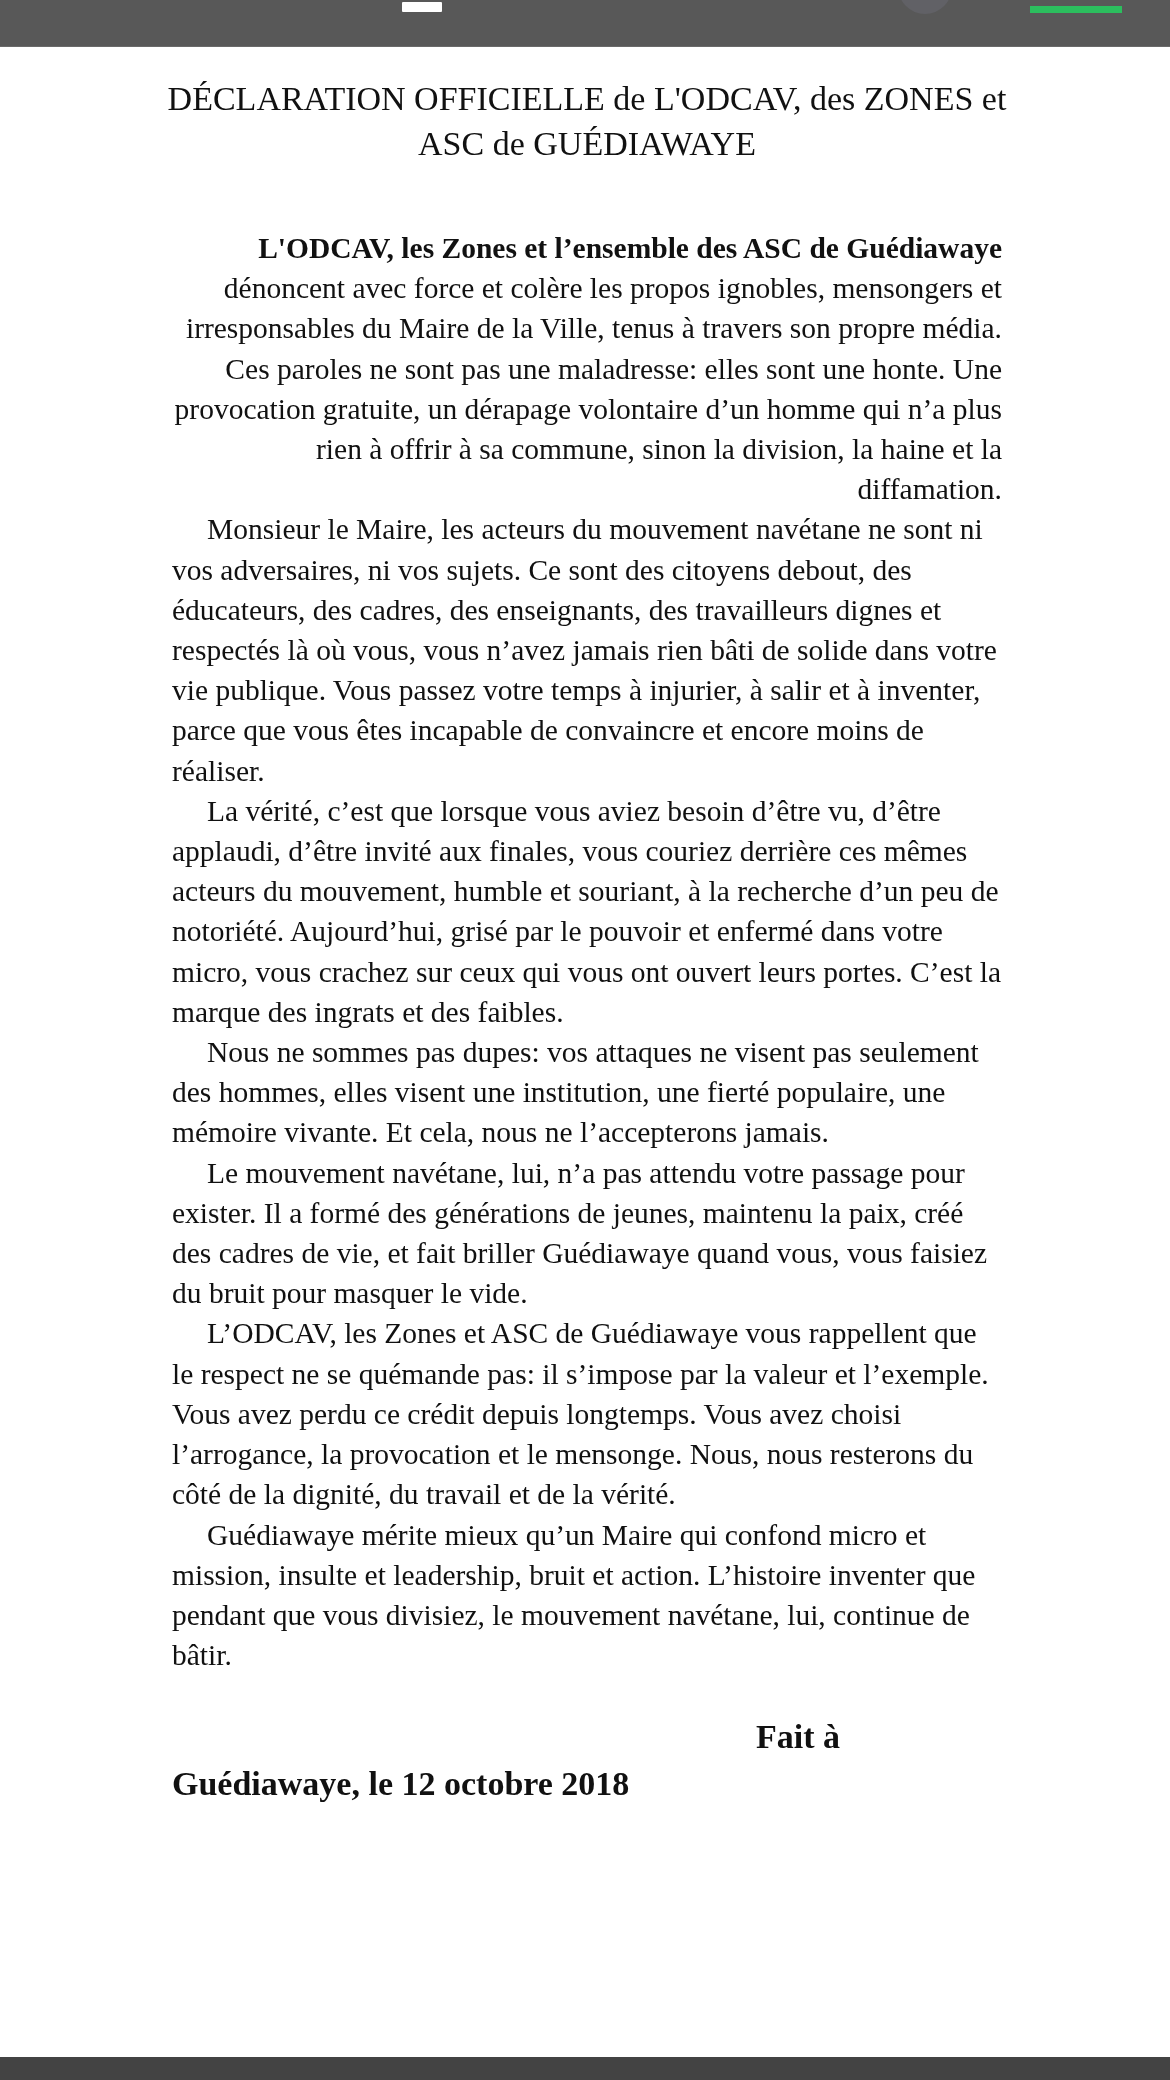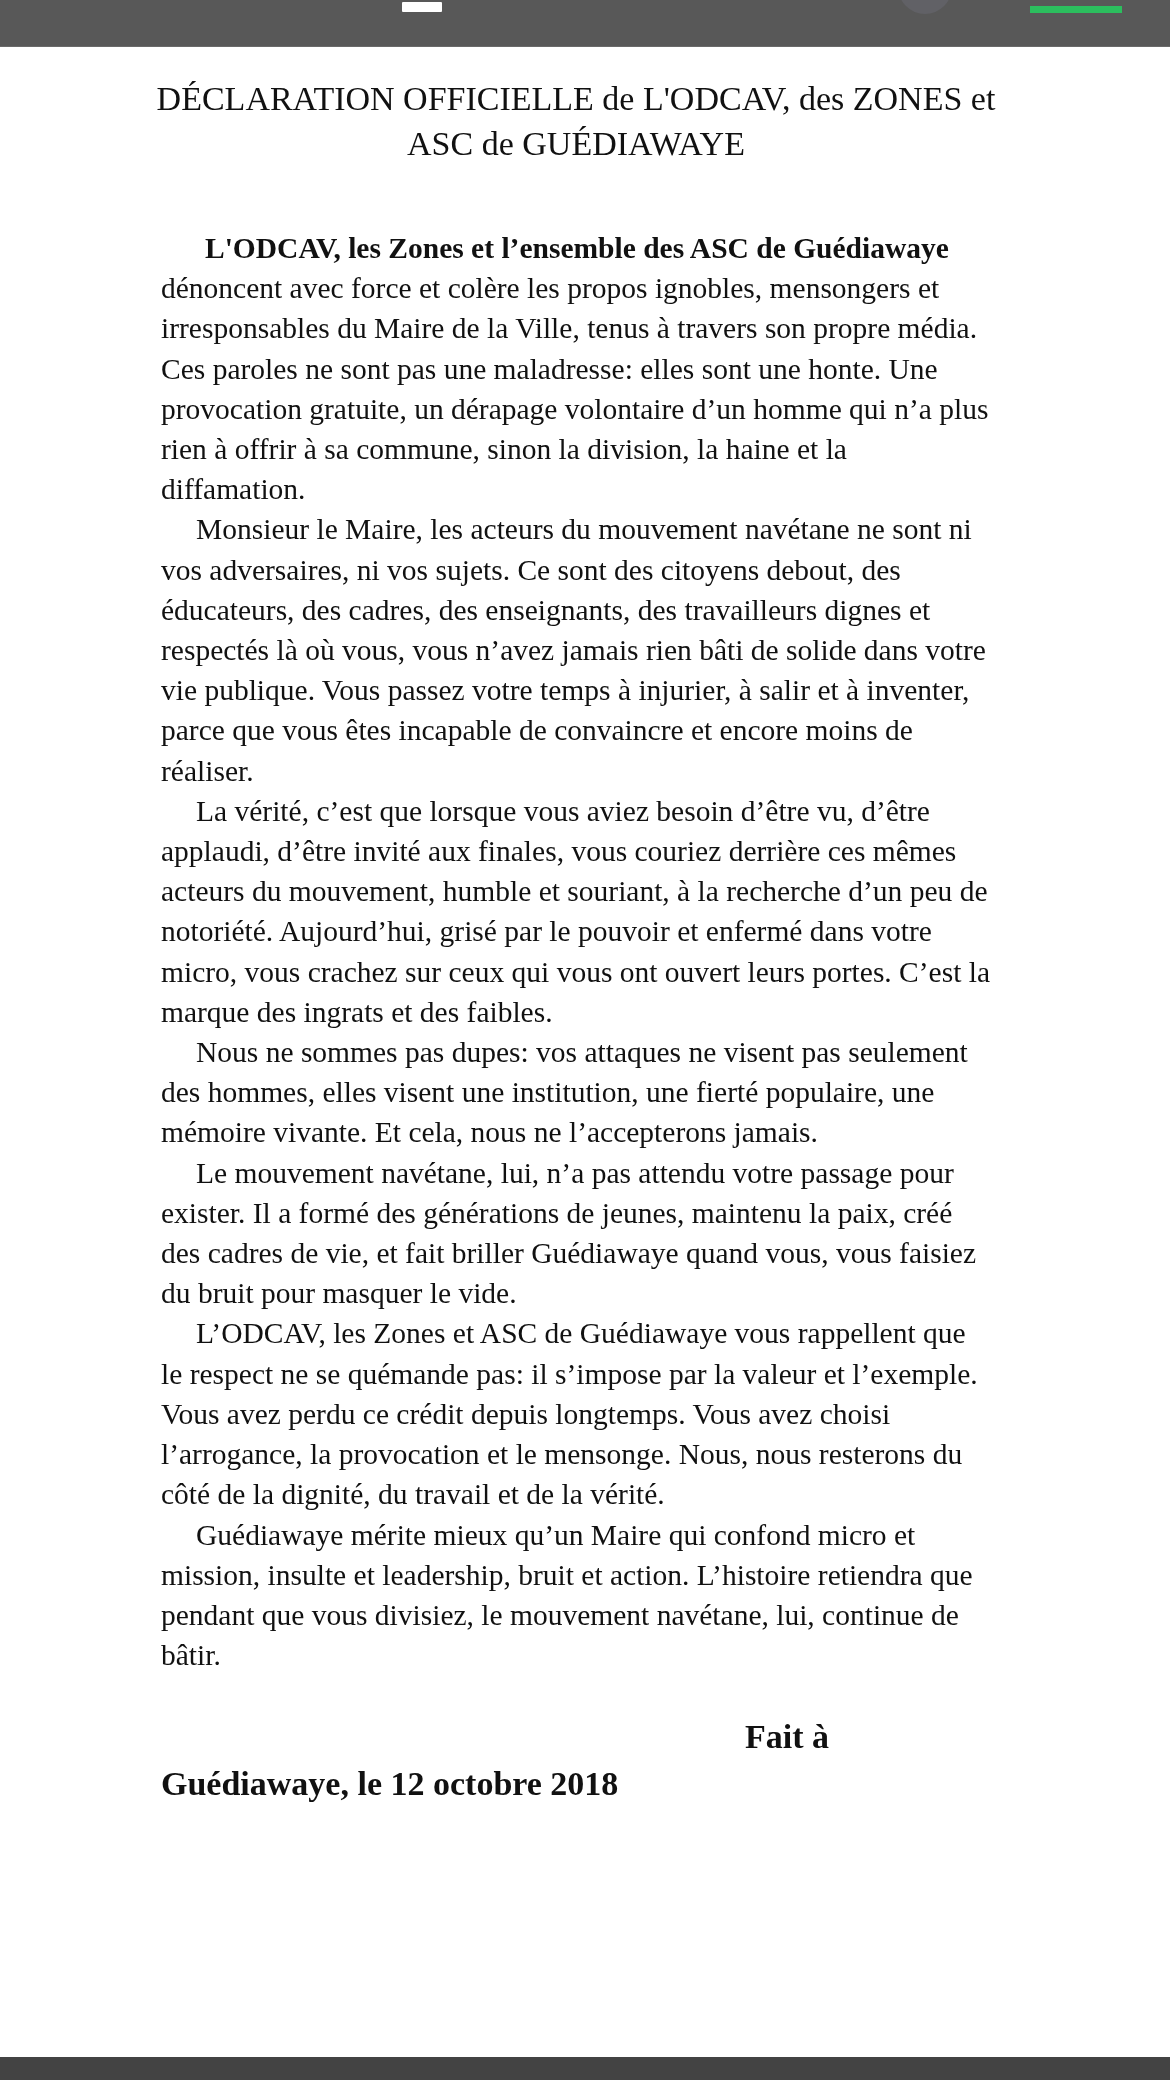--- a/index.html
+++ b/index.html
@@ -20,29 +20,29 @@
   }
   .topbar .circle {
     position: absolute; left: 898px; top: -40px; width: 54px; height: 54px;
     border-radius: 50%; background: #616166;
   }
   .topbar .green-bar {
     position: absolute; left: 1030px; top: 6px; width: 92px; height: 7px;
     background: #2cbe5e;
   }
   .page {
-    position: absolute; left: 161px; top: 76px; width: 830px;
+    position: absolute; left: 172px; top: 76px; width: 830px;
   }
   .title {
     text-align: center; font-size: 34px; line-height: 45px;
     margin: 0 0 0 -10px; font-weight: normal; width: 850px;
   }
   .body { margin-top: 62px; font-size: 29.5px; line-height: 40.2px; }
   .para { margin: 0; text-indent: 35px; }
-  .para.first { text-indent: 44px; }
+  .para.first { text-indent: 44px; text-align: right; }
   .para b { font-weight: bold; }
   .signature {
     margin-top: 38px; font-size: 34px; line-height: 47px; font-weight: bold; font-family: Liberation Serif, serif;
   }
   .signature .line1 { padding-left: 584px; display: block; }
   .bottombar {
     position: absolute; left: 0; top: 2057px; width: 1170px; height: 23px;
     background: #434343;
   }
 </style>
@@ -58,21 +58,21 @@
 <div class="page">
   <h1 class="title">DÉCLARATION OFFICIELLE de L'ODCAV, des ZONES et ASC de GUÉDIAWAYE</h1>
 
   <div class="body">
     <p class="para first"><b>L'ODCAV, les Zones et l’ensemble des ASC de Guédiawaye</b><span> dénoncent avec force et colère les propos ignobles, mensongers et irresponsables du Maire de la Ville, tenus à travers son propre média. Ces paroles ne sont pas une maladresse: elles sont une honte. Une provocation gratuite, un dérapage volontaire d’un homme qui n’a plus rien à offrir à sa commune, sinon la division, la haine et la diffamation.</span></p>
     <p class="para">Monsieur le Maire, les acteurs du mouvement navétane ne sont ni vos adversaires, ni vos sujets. Ce sont des citoyens debout, des éducateurs, des cadres, des enseignants, des travailleurs dignes et respectés là où vous, vous n’avez jamais rien bâti de solide dans votre vie publique. Vous passez votre temps à injurier, à salir et à inventer, parce que vous êtes incapable de convaincre et encore moins de réaliser.</p>
     <p class="para">La vérité, c’est que lorsque vous aviez besoin d’être vu, d’être applaudi, d’être invité aux finales, vous couriez derrière ces mêmes acteurs du mouvement, humble et souriant, à la recherche d’un peu de notoriété. Aujourd’hui, grisé par le pouvoir et enfermé dans votre micro, vous crachez sur ceux qui vous ont ouvert leurs portes. C’est la marque des ingrats et des faibles.</p>
     <p class="para">Nous ne sommes pas dupes: vos attaques ne visent pas seulement des hommes, elles visent une institution, une fierté populaire, une mémoire vivante. Et cela, nous ne l’accepterons jamais.</p>
     <p class="para">Le mouvement navétane, lui, n’a pas attendu votre passage pour exister. Il a formé des générations de jeunes, maintenu la paix, créé des cadres de vie, et fait briller Guédiawaye quand vous, vous faisiez du bruit pour masquer le vide.</p>
     <p class="para">L’ODCAV, les Zones et ASC de Guédiawaye vous rappellent que le respect ne se quémande pas: il s’impose par la valeur et l’exemple. Vous avez perdu ce crédit depuis longtemps. Vous avez choisi l’arrogance, la provocation et le mensonge. Nous, nous resterons du côté de la dignité, du travail et de la vérité.</p>
-    <p class="para">Guédiawaye mérite mieux qu’un Maire qui confond micro et mission, insulte et leadership, bruit et action. L’histoire retiendra que pendant que vous divisiez, le mouvement navétane, lui, continue de bâtir.</p>
+    <p class="para">Guédiawaye mérite mieux qu’un Maire qui confond micro et mission, insulte et leadership, bruit et action. L’histoire inventer que pendant que vous divisiez, le mouvement navétane, lui, continue de bâtir.</p>
   </div>
 
   <div class="signature">
     <span class="line1">Fait à</span>
     <span class="line2">Guédiawaye, le 12 octobre 2018</span>
   </div>
 </div>
 
 <div class="bottombar"></div>
 

